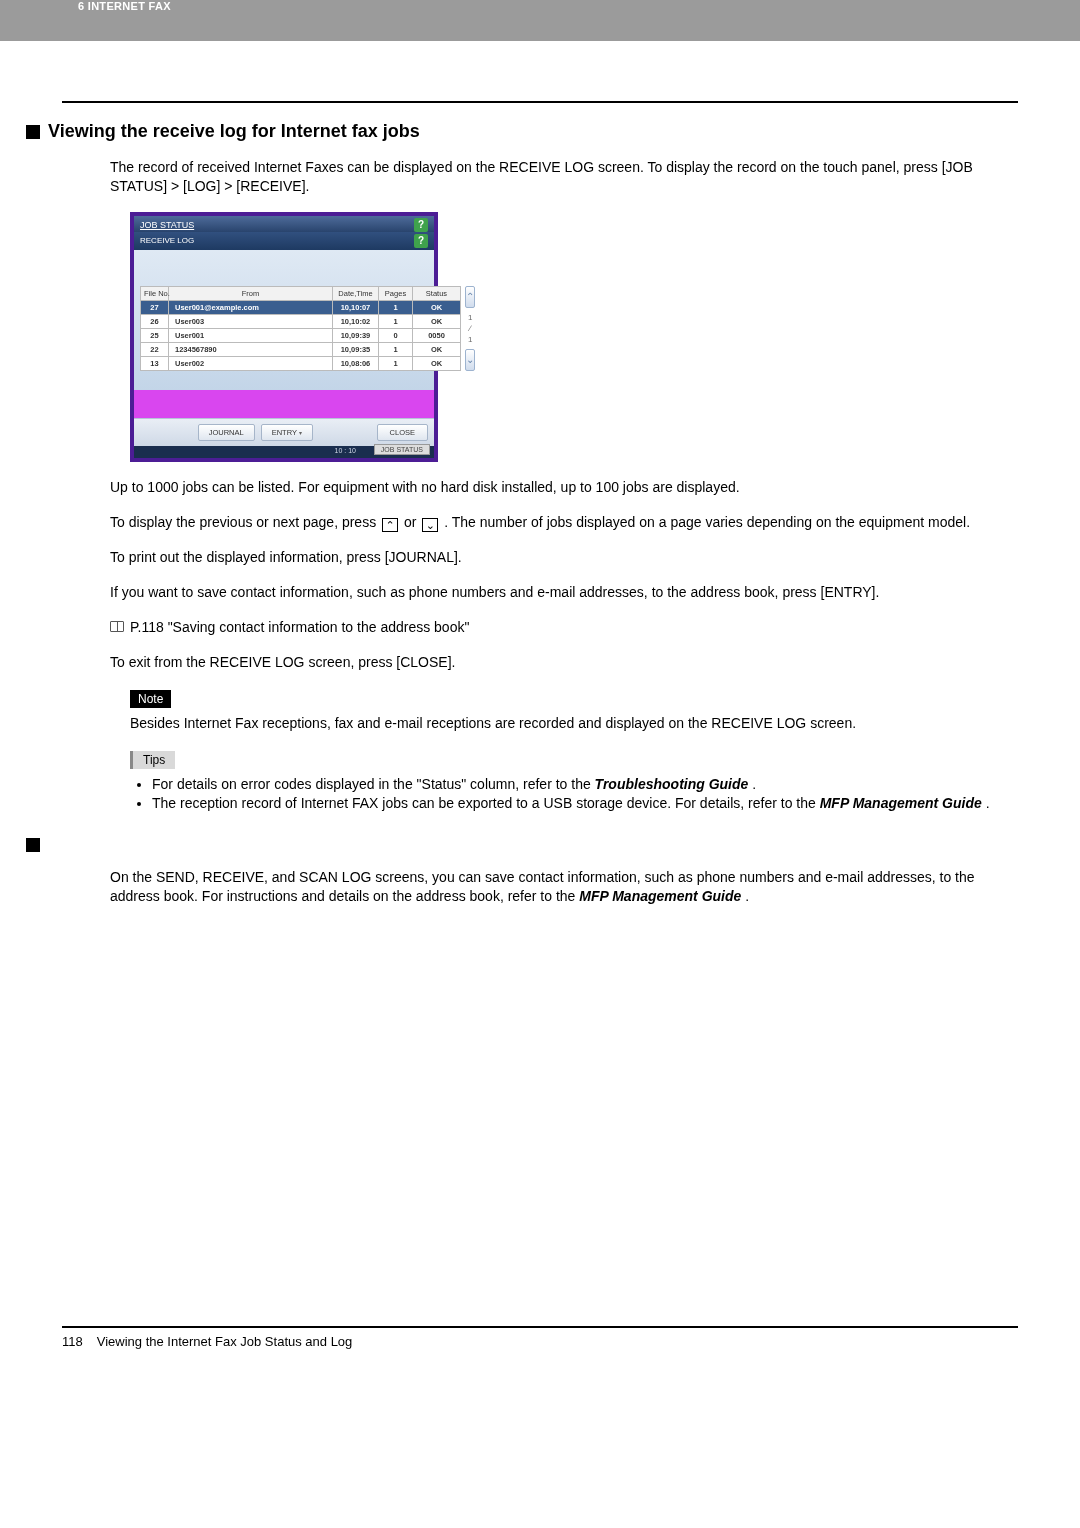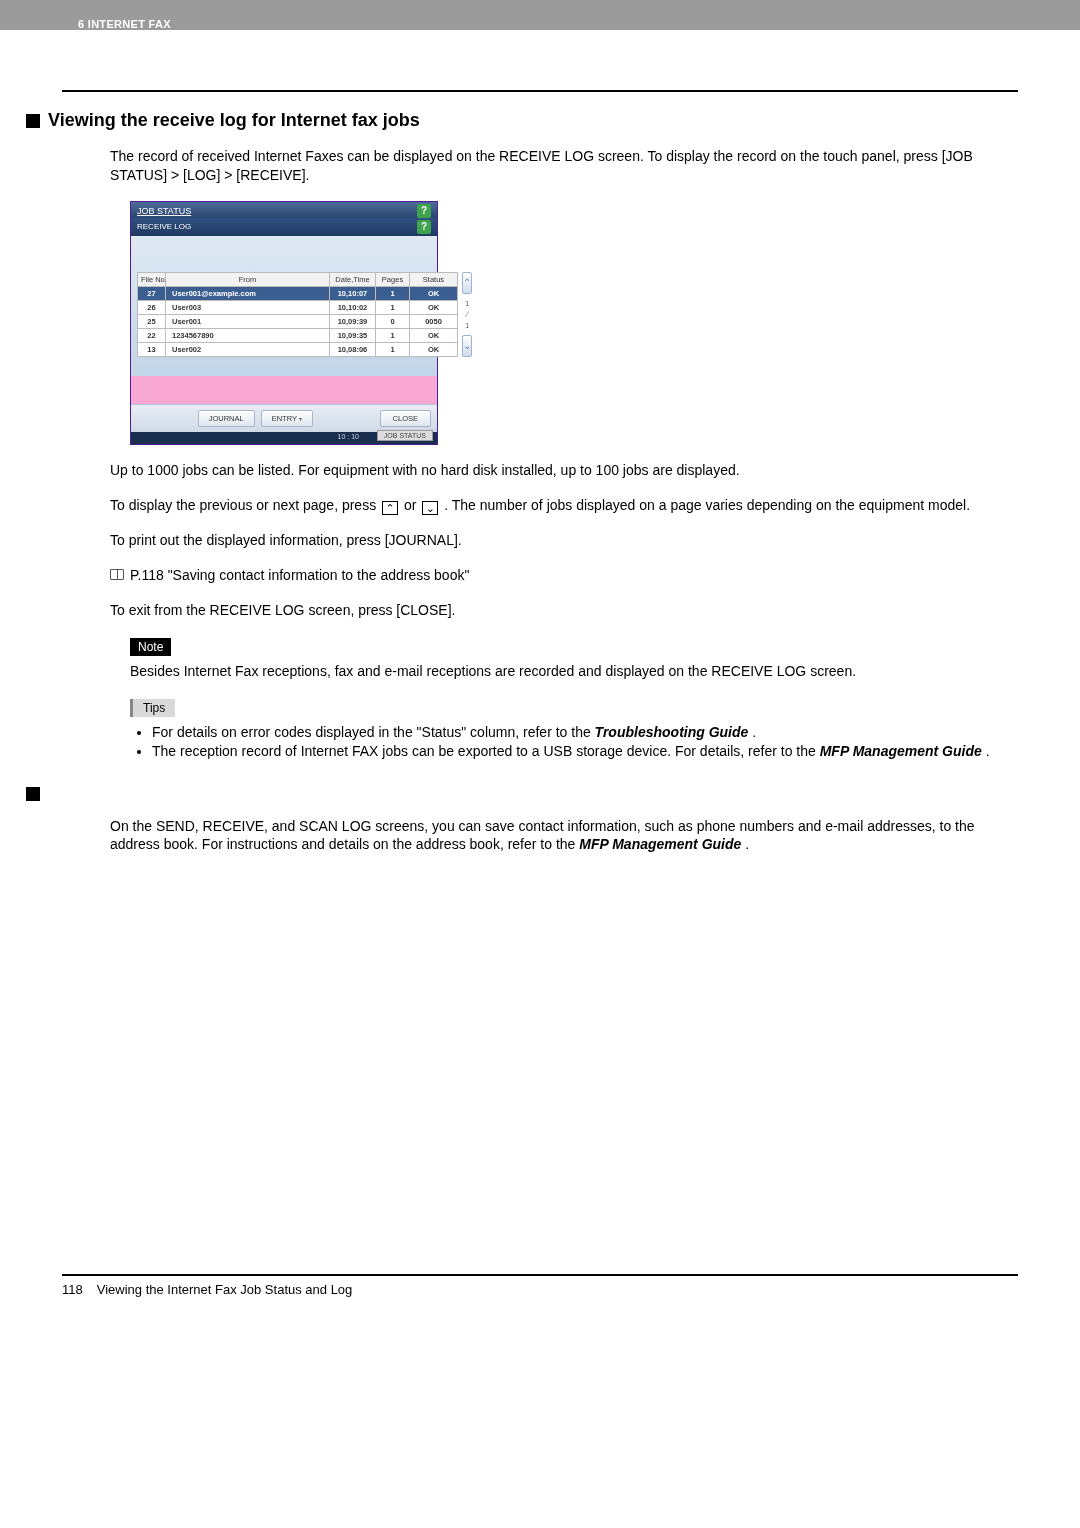--- a/index.html
+++ b/index.html
@@ -6,23 +6,23 @@
   body {
     font-family: Arial, Helvetica, sans-serif;
     font-size: 14px;
     color: #000;
     background: #fff;
     width: 1080px;
   }
   .page-band {
     background: #9b9b9b;
     color: #fff;
-    height: 30px;
+    height: 41px;
     display: flex;
-    align-items: flex-end;
+    align-items: flex-start;
     padding-left: 78px;
     font-size: 11px;
     font-weight: bold;
     letter-spacing: 0.3px;
   }
   hr.top-rule, hr.bottom-rule {
     border: none;
     border-top: 2px solid #000;
     margin: 60px 62px 10px 62px;
   }
@@ -49,22 +49,22 @@
     margin: 4px 62px 4px 110px;
     line-height: 1.35;
     font-size: 14px;
   }
   .body p { margin: 16px 0; }
 
   
   .shot-wrap { margin: 14px 0 14px 130px; }
   .shot {
     width: 308px;
-    border: 1px solid #4c1d95;
-    background: #f9a8d4;
+    border: 4px solid #4c1d95;
+    background: #d946ef;
     font-size: 8px;
     color: #333;
     position: relative;
   }
   .shot-top {
     background: linear-gradient(#4e6b9a, #29446d);
     color: #fff;
     padding: 2px 6px 0 6px;
     display: flex;
     justify-content: space-between;
@@ -343,20 +343,21 @@
 <div class="body">
   <p>Up to 1000 jobs can be listed. For equipment with no hard disk installed, up to 100 jobs are displayed.</p>
   <p style="margin-top:10px;">
     <span>To display the previous or next page, press </span>
     <span class="kbd">⌃</span>
     <span> or </span>
     <span class="kbd">⌄</span>
     <span>. The number of jobs displayed on a page varies depending on the equipment model.</span>
   </p>
   <p>To print out the displayed information, press [JOURNAL].</p>
+  <p>If you want to save contact information, such as phone numbers and e-mail addresses, to the address book, press [ENTRY].</p>
   <p class="ref-line">
     <span class="book-icon"></span>
     <span>P.118 "Saving contact information to the address book"</span>
   </p>
   <p style="margin-top:14px;">To exit from the RECEIVE LOG screen, press [CLOSE].</p>
 </div>
 
 <div class="note-block">
   <span class="note-label">Note</span>
 </div>

